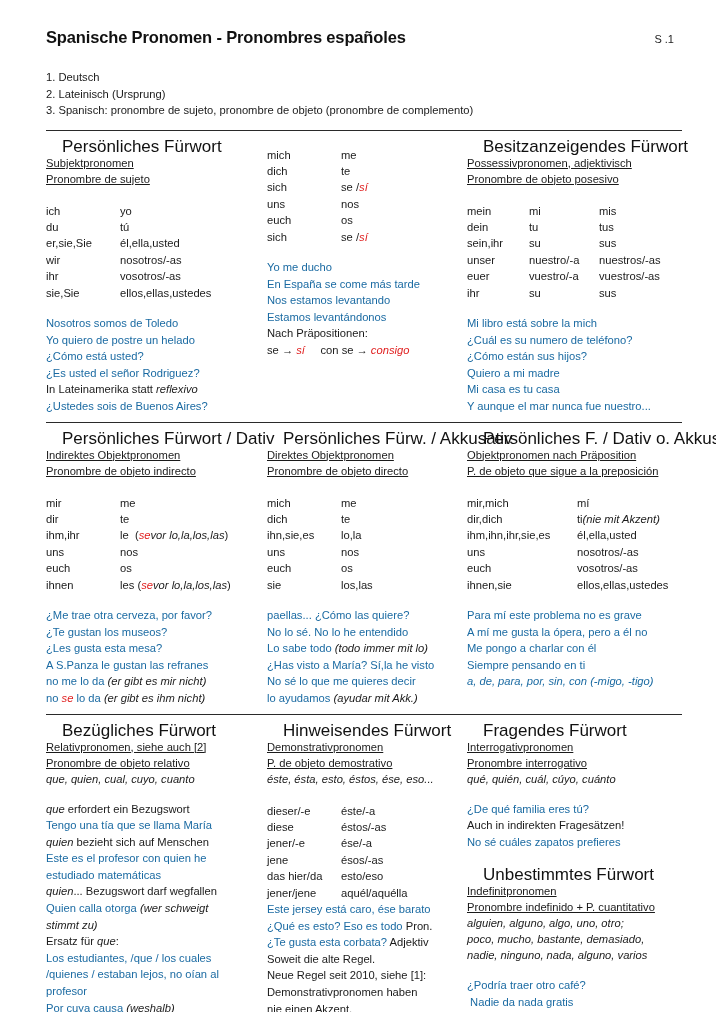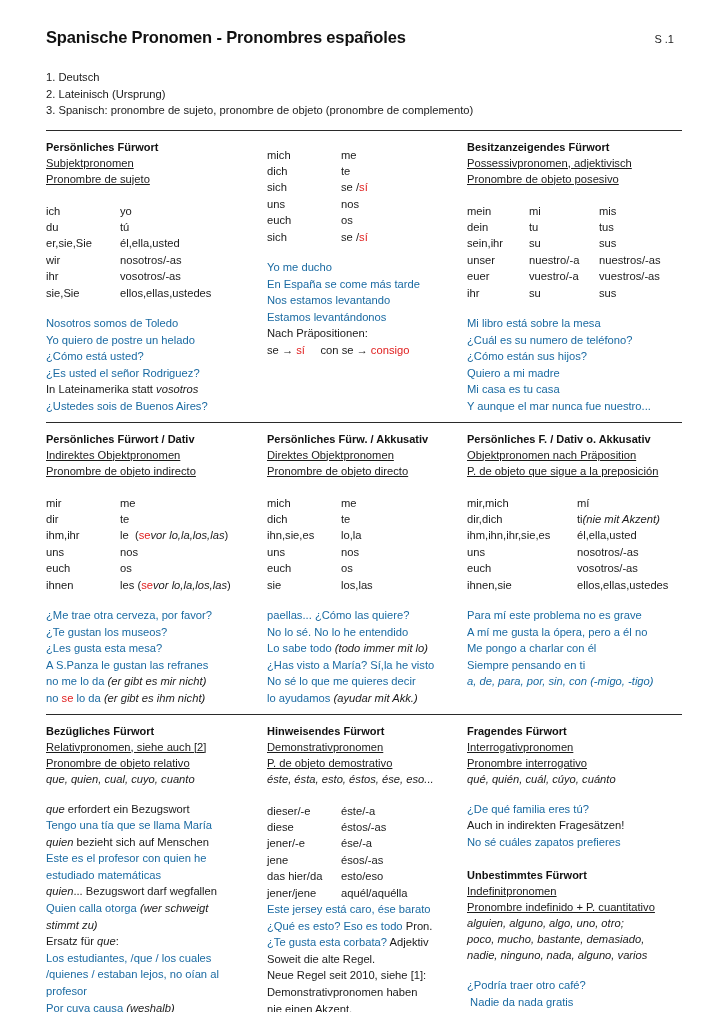--- a/index.html
+++ b/index.html
@@ -56,25 +56,26 @@
   .cols {
     display: grid;
     grid-template-columns: 221px 200px 215px;
     column-gap: 0px;
   }
   .col { padding-right: 6px; }
   .block-head {
     margin-top: 8px;
   }
   .head-1 {
-    font-size: 11px;
-    font-weight: bold;
+    font-size: 17px;
+    font-weight: normal;
     line-height: 16px;
     color: #111;
     white-space: nowrap;
+    margin-left: 16px;
   }
   .head-2, .head-3 {
     font-size: 11.2px;
     line-height: 16px;
     color: #1a1a1a;
     white-space: nowrap;
     text-decoration: underline;
   }
   .head-4 {
     font-size: 11.2px;
@@ -98,21 +99,21 @@
   .w70 { width: 70px; }
   .w110 { width: 110px; }
   
   .examples {
     font-size: 11.2px;
     line-height: 16.6px;
     color: #1a6aa2;
   }
   .ex-gap { margin-top: 14px; }
   .blk { color: #1a1a1a; }
-  .red { color: #e02020; }
+  .red { color: #e02020; font-style: italic; }
   .it  { font-style: italic; }
   .nw  { white-space: nowrap; }
   
   .sec { }
   .sp-before-rule { margin-top: 7px; }
   .notes {
     font-size: 11.2px;
     line-height: 16.6px;
     color: #1a1a1a;
   }
@@ -168,21 +169,21 @@
         <div class="row">
             <span class="c-de">sie,Sie</span>
             <span class="c-es">ellos,ellas,ustedes</span>
           </div>
       </div>
       <div class="examples ex-gap">
         <div class="nw">Nosotros somos de Toledo</div>
         <div class="nw">Yo quiero de postre un helado</div>
         <div class="nw">¿Cómo está usted?</div>
         <div class="nw">¿Es usted el señor Rodriguez?</div>
-        <div class="nw blk"><span>In Lateinamerika statt </span><span class="it">vosotros</span></div>
+        <div class="nw blk"><span>In Lateinamerika statt </span><span class="it">reflexivo</span></div>
         <div class="nw">¿Ustedes sois de Buenos Aires?</div>
       </div>
     </div>
 
     <div class="col">
       <div class="para">
         <div class="row">
             <span class="c-de">mich</span>
             <span>me</span>
             <span class="red"></span>
@@ -255,21 +256,21 @@
             <span class="w70">vuestro/-a</span>
             <span>vuestros/-as</span>
           </div>
         <div class="row">
             <span class="w62">ihr</span>
             <span class="w70">su</span>
             <span>sus</span>
           </div>
       </div>
       <div class="examples ex-gap">
-        <div class="nw">Mi libro está sobre la mesa</div>
+        <div class="nw">Mi libro está sobre la mich</div>
         <div class="nw">¿Cuál es su numero de teléfono?</div>
         <div class="nw">¿Cómo están sus hijos?</div>
         <div class="nw">Quiero a mi madre</div>
         <div class="nw">Mi casa es tu casa</div>
         <div class="nw">Y aunque el mar nunca fue nuestro...</div>
       </div>
     </div>
   </div>
 
   <hr class="rule sp-before-rule">

